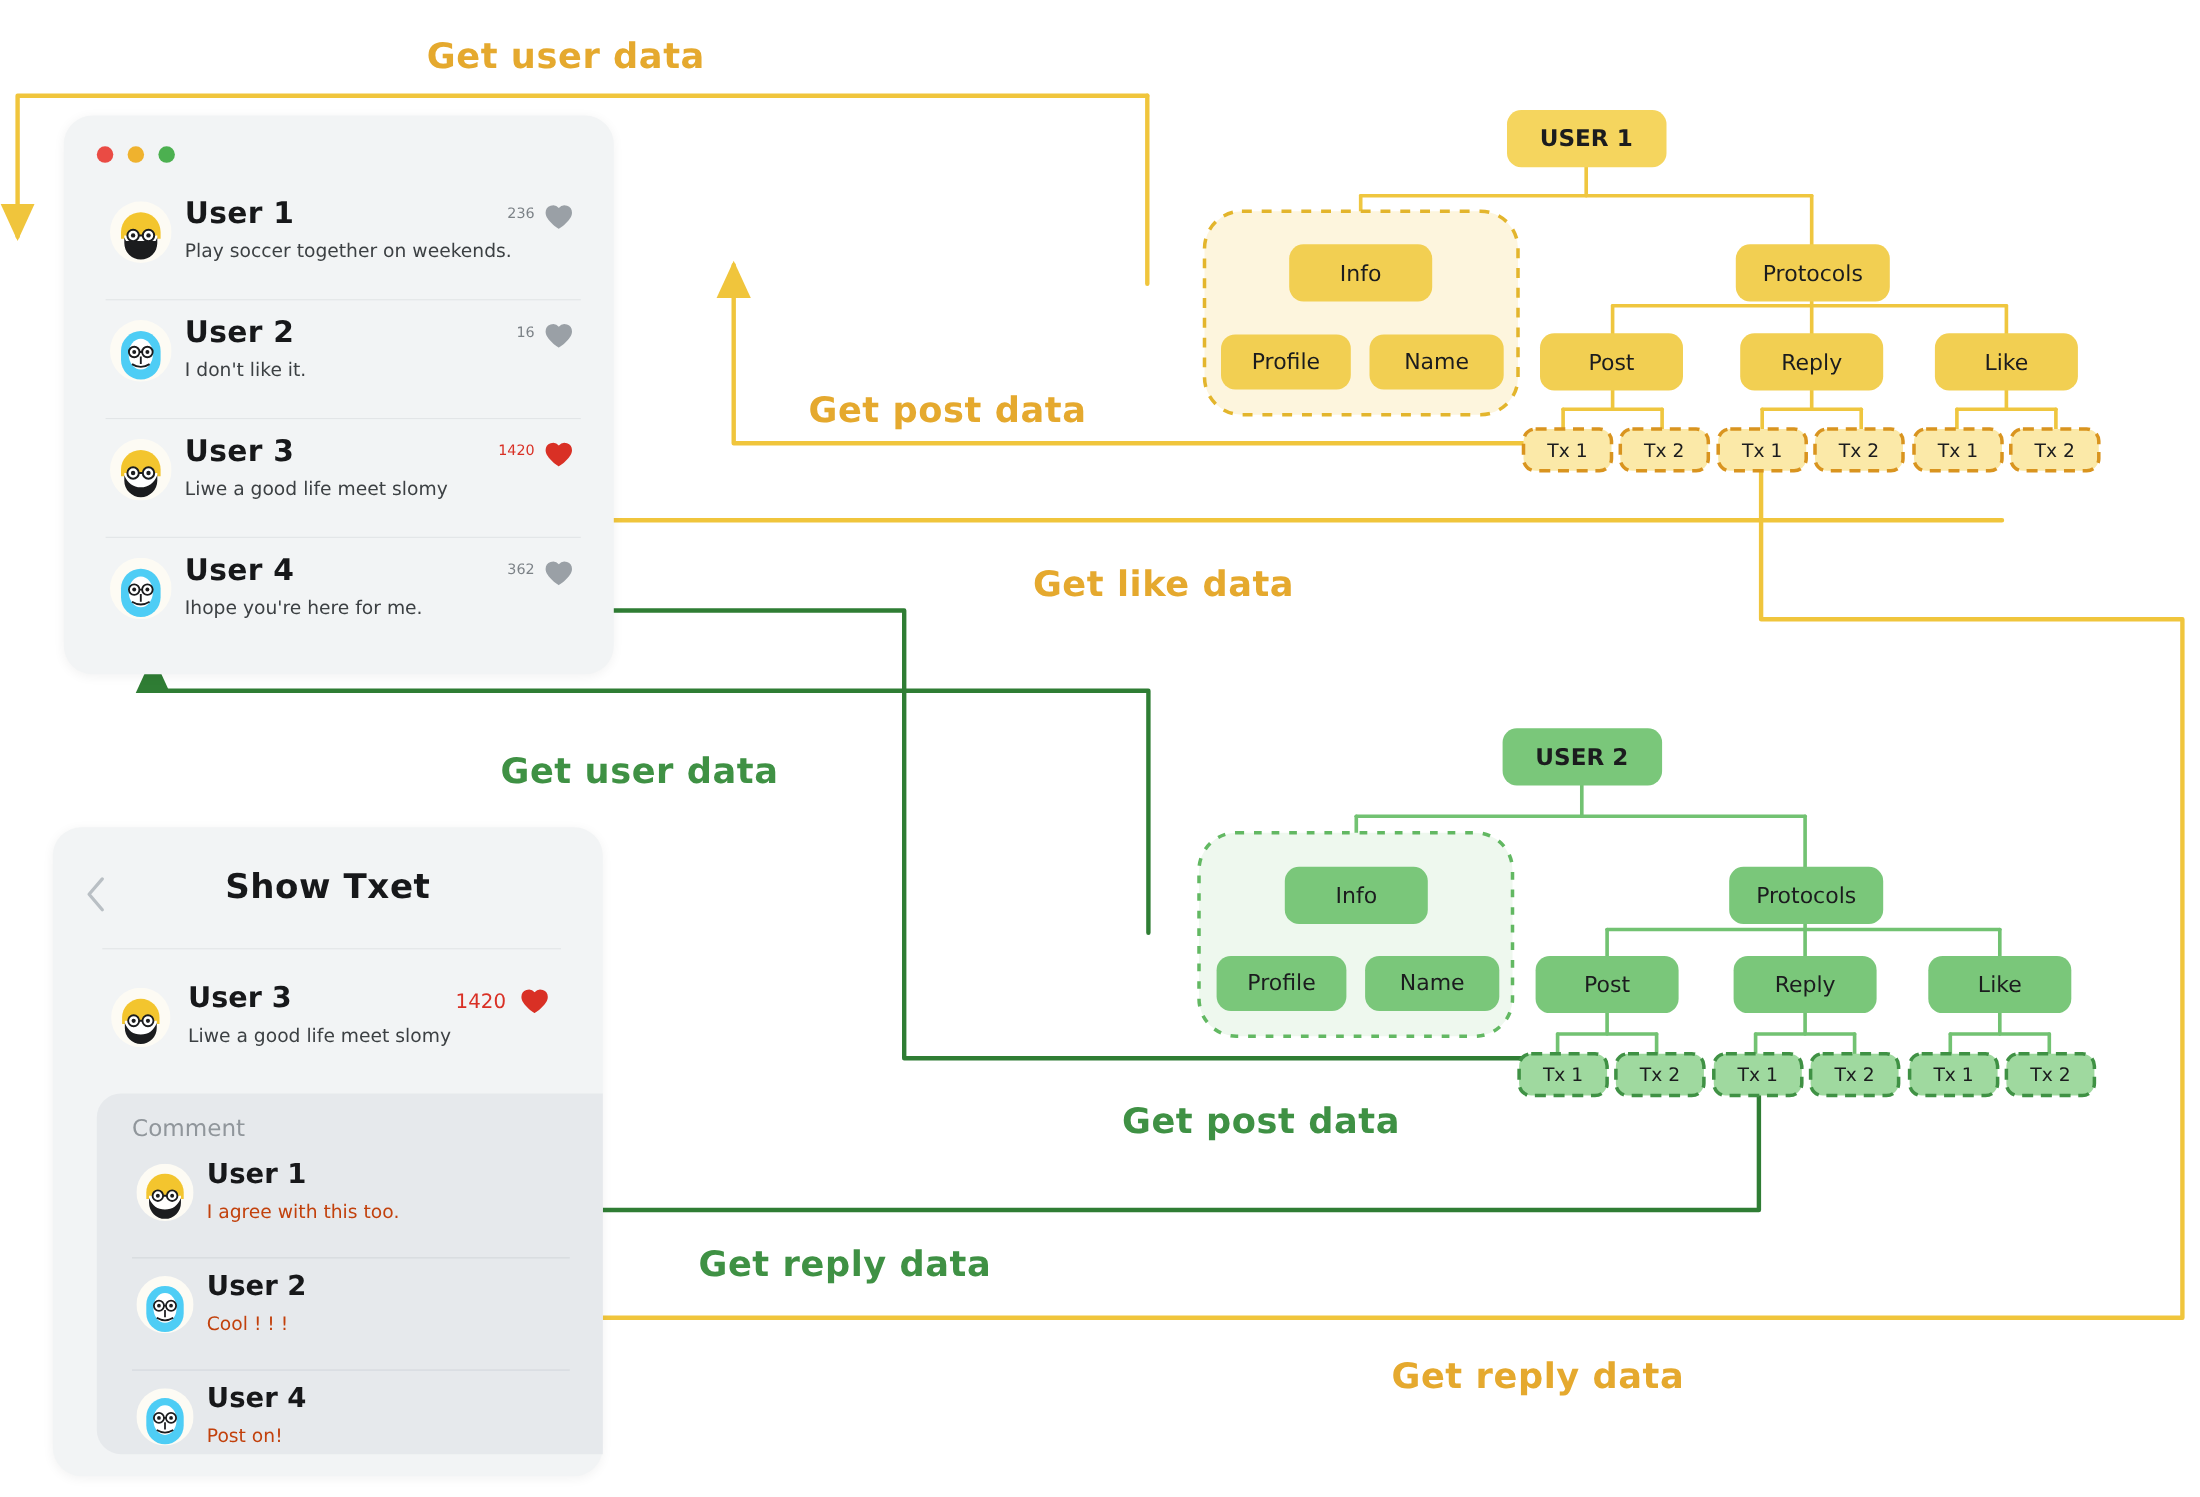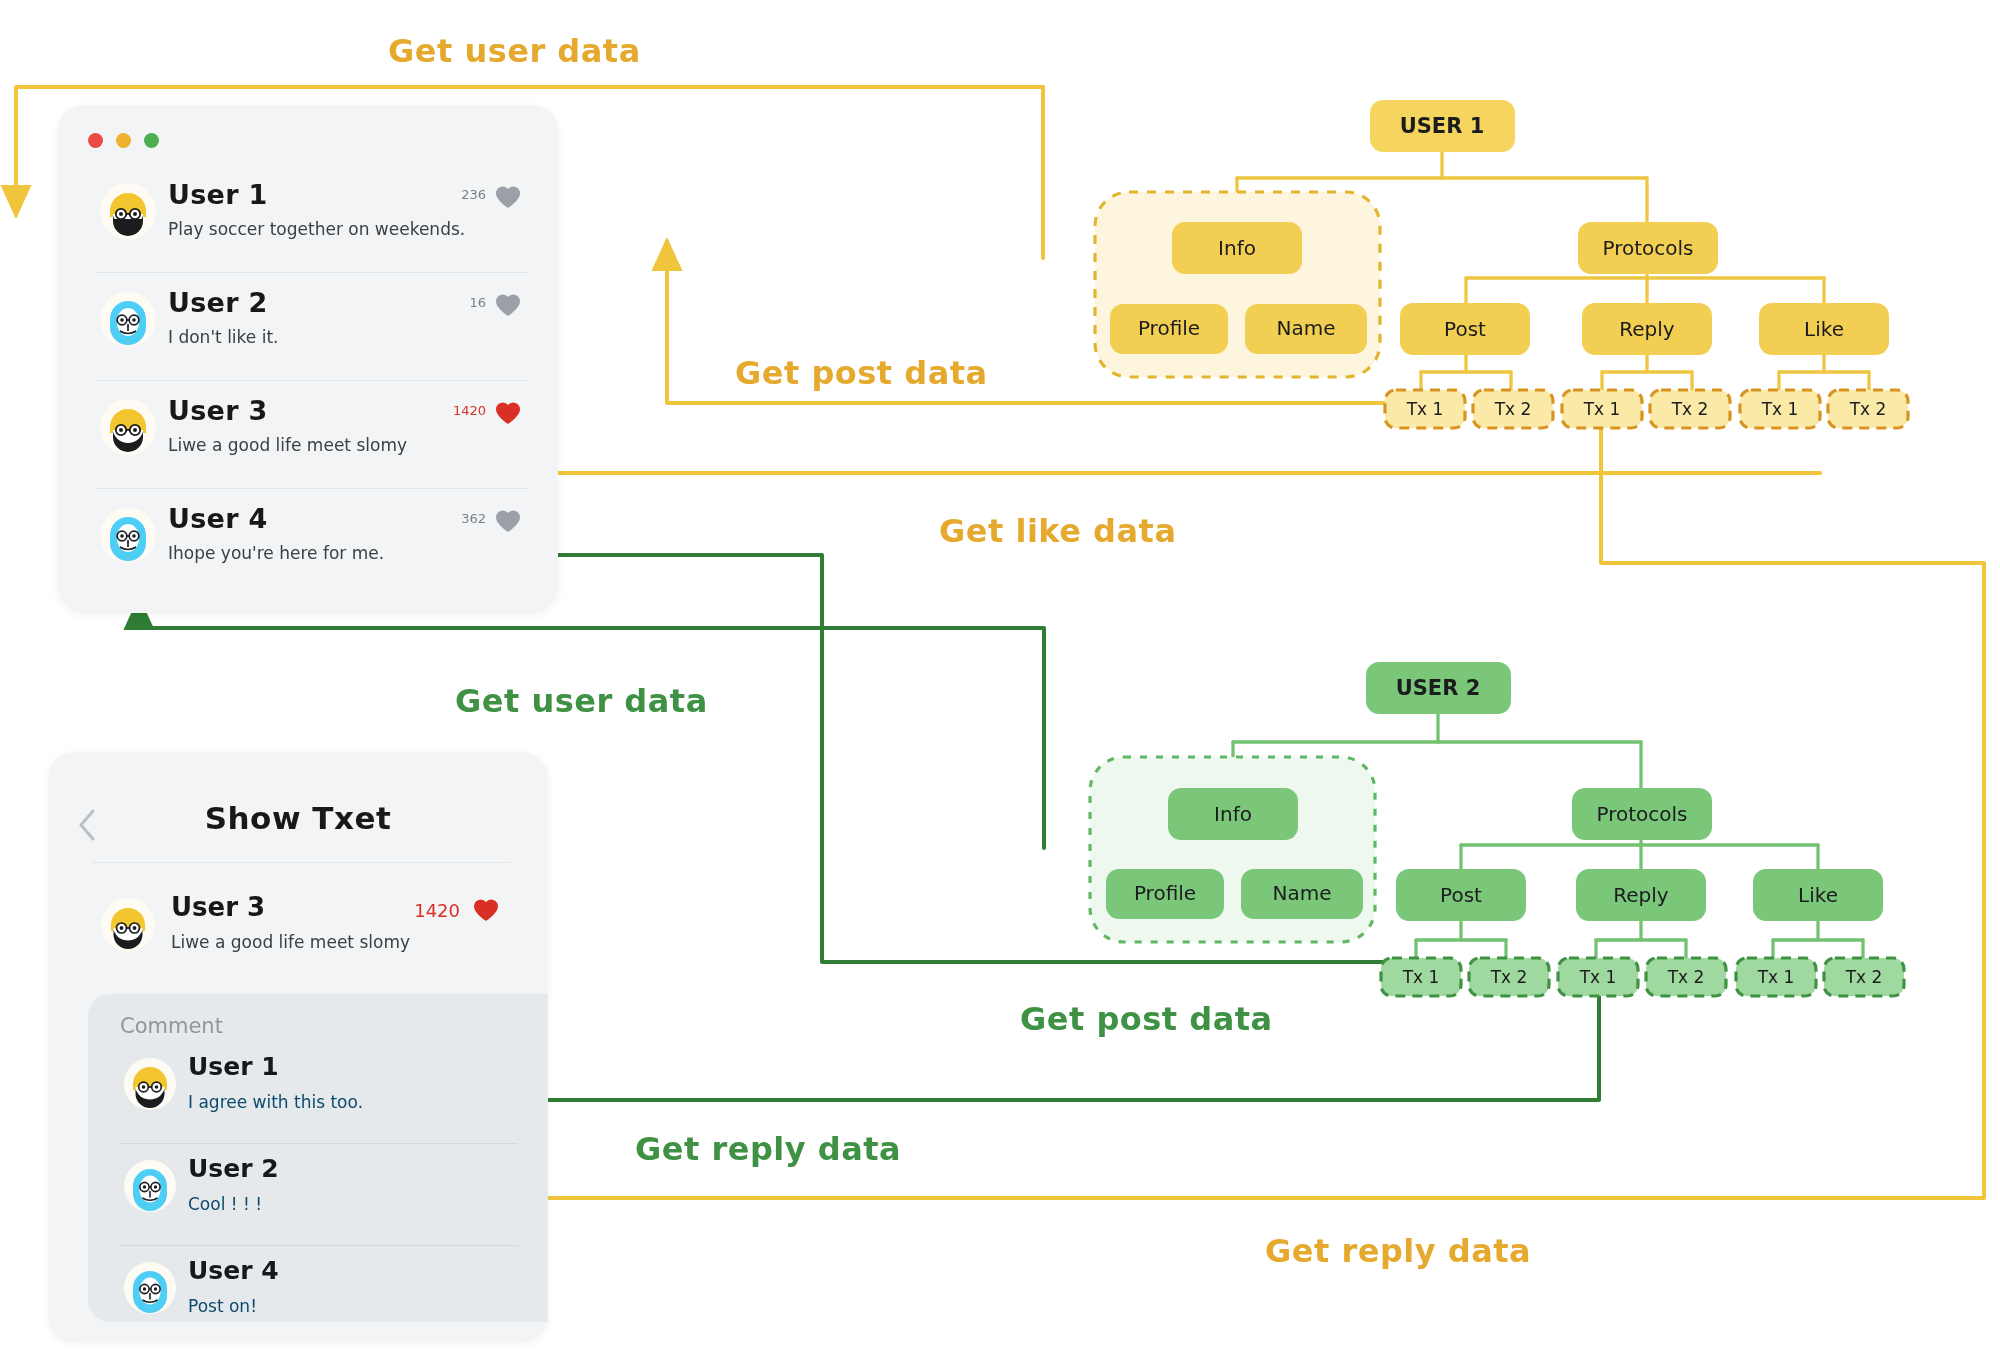--- a/index.html
+++ b/index.html
@@ -27,41 +27,41 @@
   .row:last-child{border-bottom:none;}
   .row .av{position:absolute;left:4px;top:18px;width:56px;height:56px;}
   .row .nm{position:absolute;left:72px;top:14px;font-size:27px;color:#17181a;
            font-weight:700;letter-spacing:.3px;}
   .row .tx{position:absolute;left:72px;top:54px;font-size:17px;color:#3c4043;}
   .row .ct{position:absolute;right:42px;top:22px;font-size:13px;color:#7c8287;}
   .row .ct.hot{color:#d93025;}
   .row .hv{position:absolute;right:6px;top:19px;width:28px;height:26px;}
 
   
-  #detail-head{position:absolute;left:0;right:0;top:38px;height:70px;}
+  #detail-head{position:absolute;left:0;right:0;top:26px;height:70px;}
   #back-chevron{position:absolute;left:28px;top:18px;width:22px;height:34px;}
   #detail-title{position:absolute;left:0;right:0;top:10px;text-align:center;
                 font-size:31px;font-weight:700;color:#17181a;letter-spacing:.5px;}
   #detail-sep{position:absolute;left:45px;right:38px;top:110px;height:1px;background:#e2e5e7;}
   #detail-post{position:absolute;left:45px;right:30px;top:126px;height:106px;}
   #detail-post .av{position:absolute;left:8px;top:20px;width:54px;height:54px;}
   #detail-post .nm{position:absolute;left:78px;top:14px;font-size:26px;font-weight:700;color:#17181a;}
   #detail-post .tx{position:absolute;left:78px;top:54px;font-size:17px;color:#3c4043;}
   #detail-post .ct{position:absolute;right:58px;top:22px;font-size:18px;color:#d93025;}
   #detail-post .hv{position:absolute;right:18px;top:19px;width:28px;height:26px;}
 
   #comment-box{position:absolute;left:40px;top:242px;right:0px;bottom:20px;
                background:#e6e9ec;border-radius:22px 0 0 22px;}
   #comment-label{position:absolute;left:32px;top:20px;font-size:21px;color:#90969b;}
   #comment-rows{position:absolute;left:32px;right:30px;top:48px;}
   .crow{position:relative;height:101px;border-bottom:1px solid #d3d8dc;}
   .crow:last-child{border-bottom:none;}
   .crow .av{position:absolute;left:4px;top:16px;width:52px;height:52px;}
   .crow .nm{position:absolute;left:68px;top:10px;font-size:25px;font-weight:700;color:#17181a;}
-  .crow .tx{position:absolute;left:68px;top:50px;font-size:17px;color:#0c4a6e;}
+  .crow .tx{position:absolute;left:68px;top:50px;font-size:17px;color:#c2410c;}
 
   
   .note{position:absolute;white-space:nowrap;font-size:32px;font-weight:600;
         letter-spacing:.5px;font-family:"DejaVu Sans","Liberation Sans",sans-serif;margin-top:20px;}
   .note.y{color:#e5a92e;}
   .note.g{color:#3f9144;}
 
   
   .nodetext{font-family:"DejaVu Sans","Liberation Sans",sans-serif;}
 </style>

